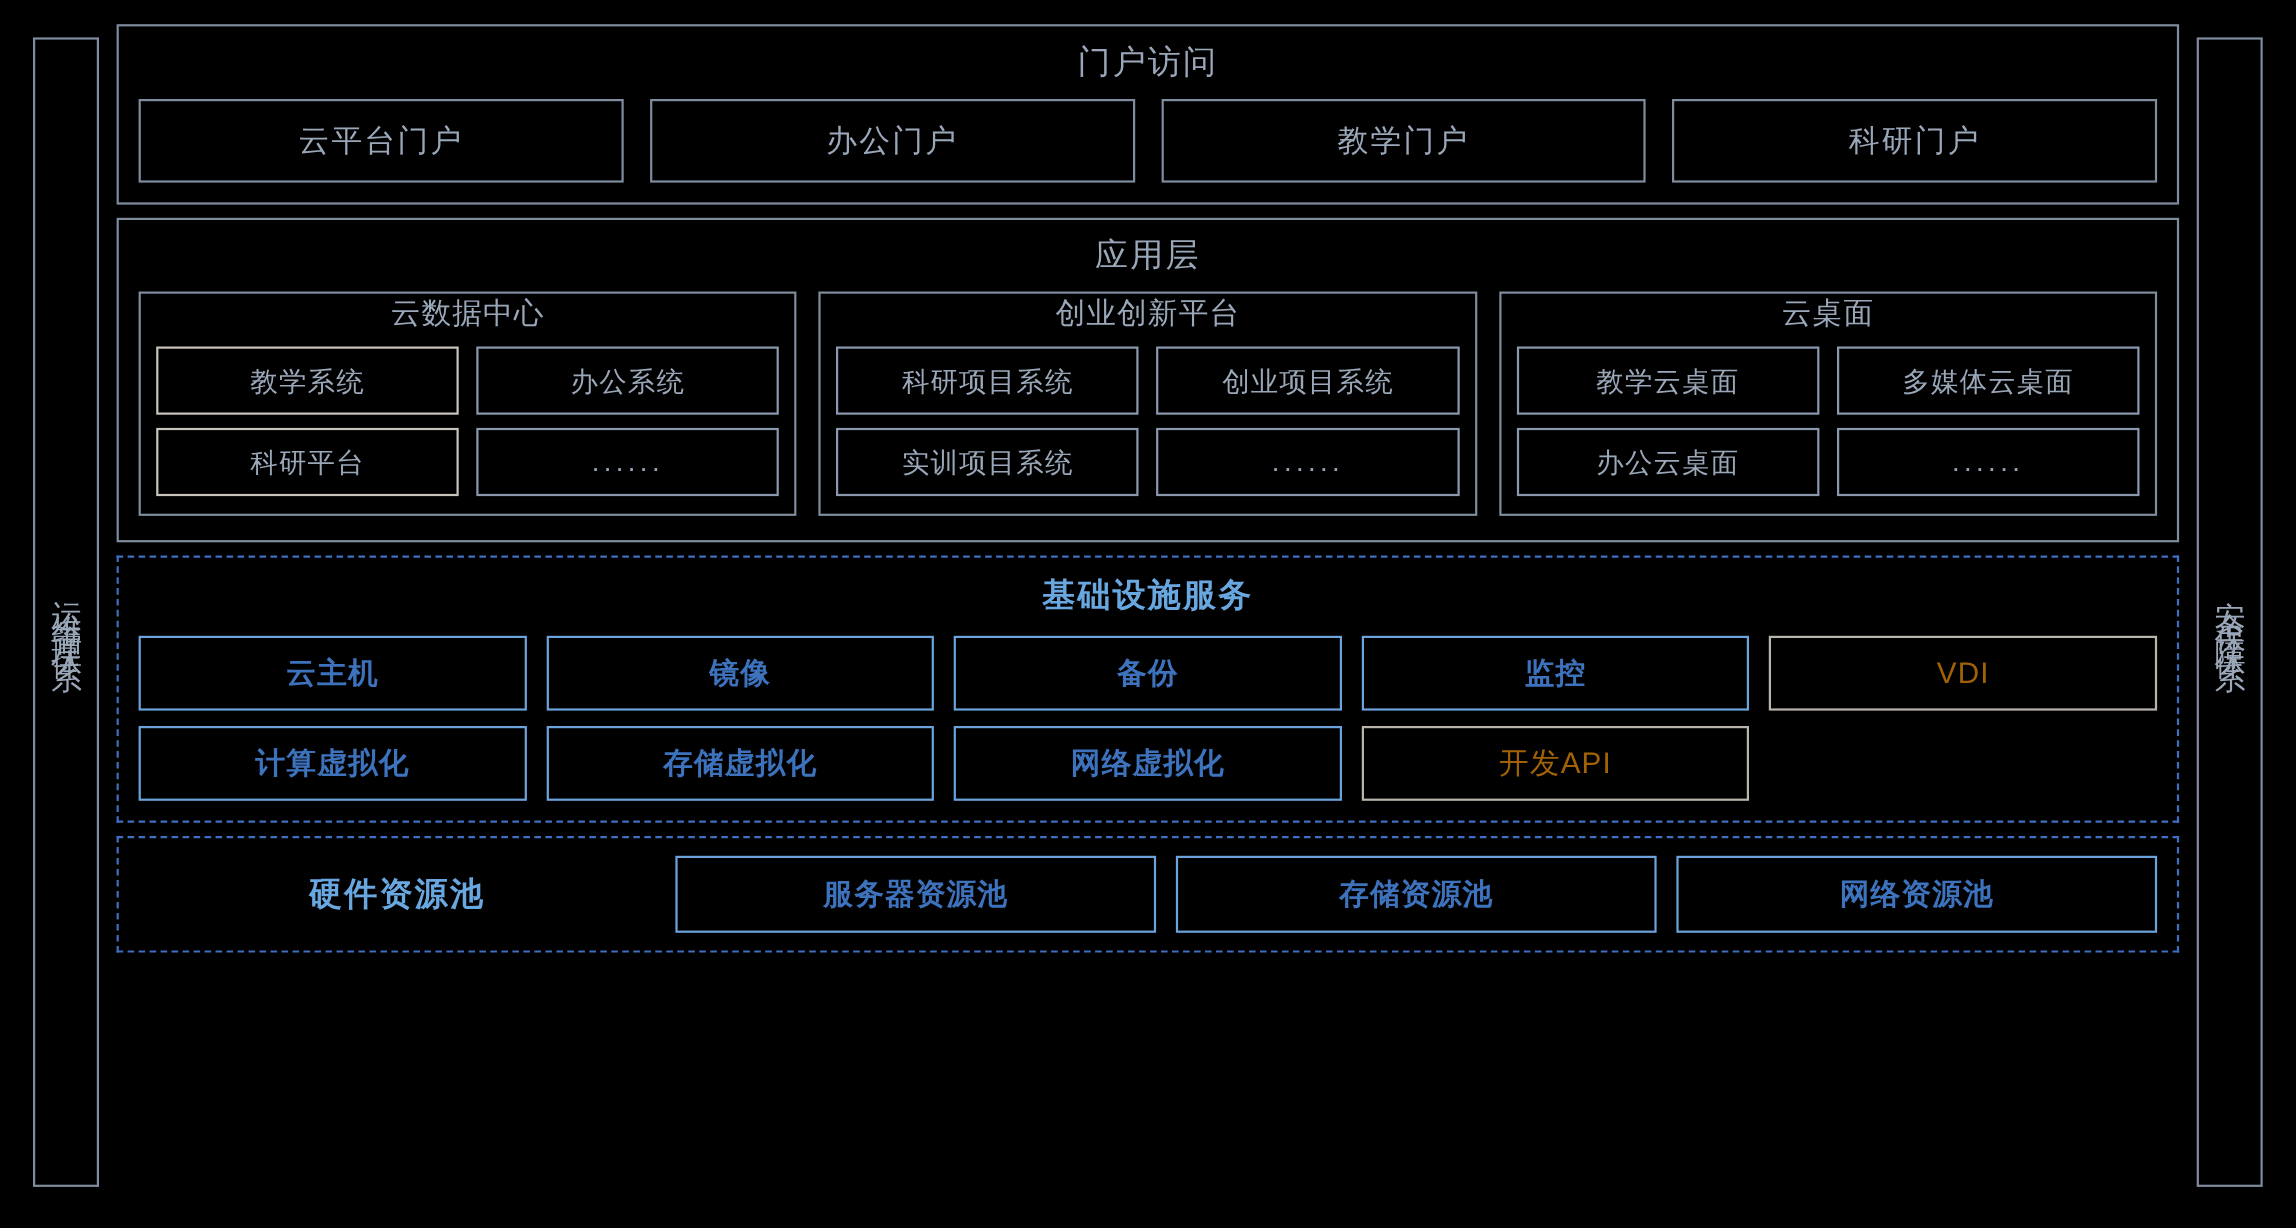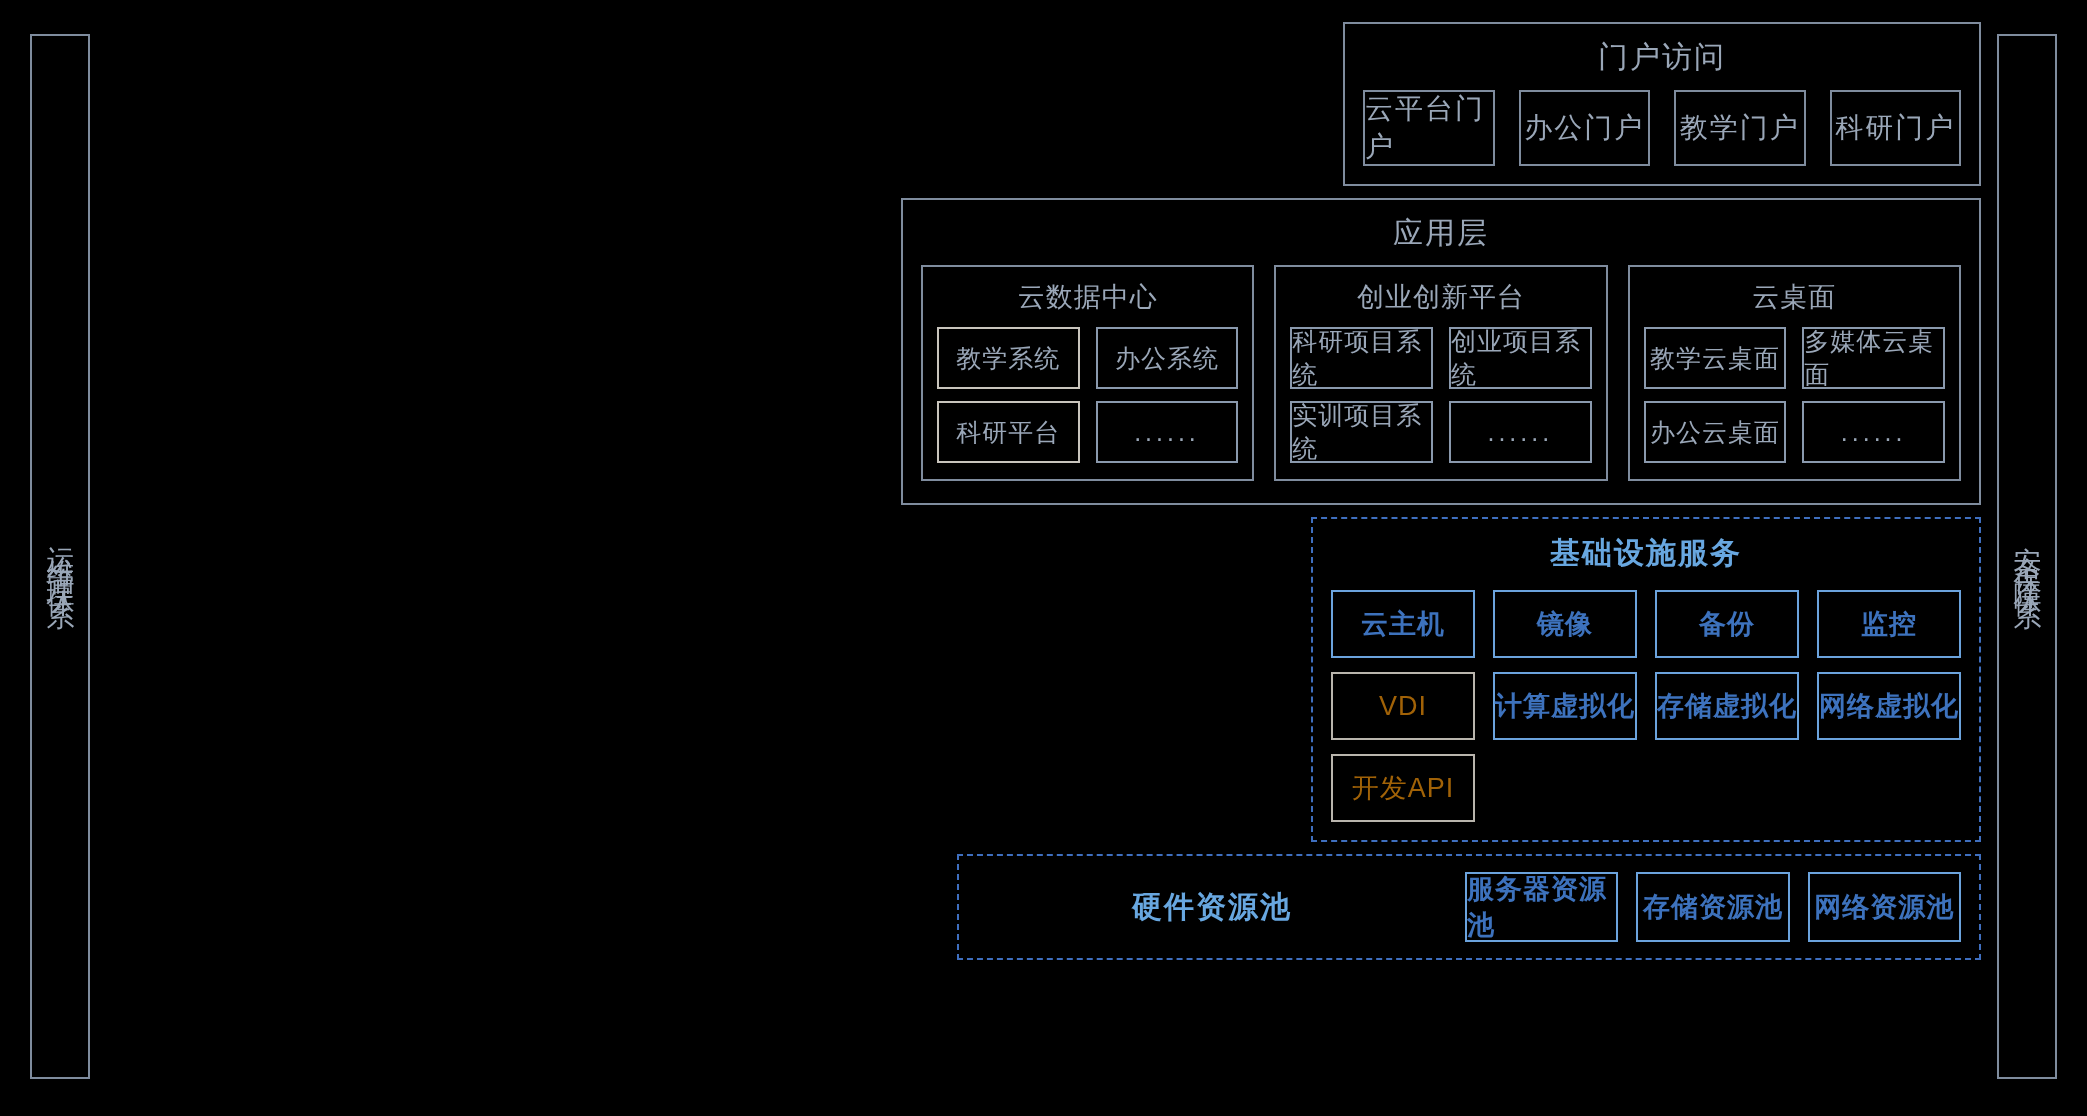--- a/index.html
+++ b/index.html
@@ -1,15 +1,15 @@
 <!DOCTYPE html>
 <html><head>
 <meta charset="utf-8">
 <style>
-  * { box-sizing: border-box; margin: 0; padding: 0; align-items: flex-end; }
+  * { box-sizing: border-box; margin: 0; padding: 0; }
   html, body {
     width: 2087px; height: 1116px;
     background: #000000;
     font-family: "Liberation Sans", "DejaVu Sans", sans-serif;
     overflow: hidden;
   }
 
   
   .page {
     position: relative;
@@ -80,21 +80,21 @@
     font-size: 28px;
     letter-spacing: 2px;
   }
 
   
   .app-panel { flex: 0 0 auto; padding-bottom: 22px; }
   .app-groups { display: flex; gap: 20px; }
   .app-group {
     flex: 1 1 0;
     border: 2px solid #7f8c9e;
-    padding: 12px 14px 16px 14px;
+    padding: 0 14px 16px 14px;
   }
   .app-group-title {
     text-align: center;
     color: #9aa7b8;
     font-size: 27px;
     letter-spacing: 1px;
     margin-bottom: 12px;
   }
   .app-grid {
     display: grid;
@@ -123,21 +123,21 @@
   .infra-title {
     text-align: center;
     color: #68a7e0;
     font-size: 30px;
     font-weight: bold;
     letter-spacing: 2px;
     margin-bottom: 16px;
   }
   .infra-grid {
     display: grid;
-    grid-template-columns: repeat(4, 1fr);
+    grid-template-columns: repeat(5, 1fr);
     gap: 14px 18px;
   }
   .infra-cell {
     border: 2px solid #6ba3dd;
     height: 68px;
     display: flex;
     align-items: center;
     justify-content: center;
     color: #3d72bd;
     font-size: 27px;

